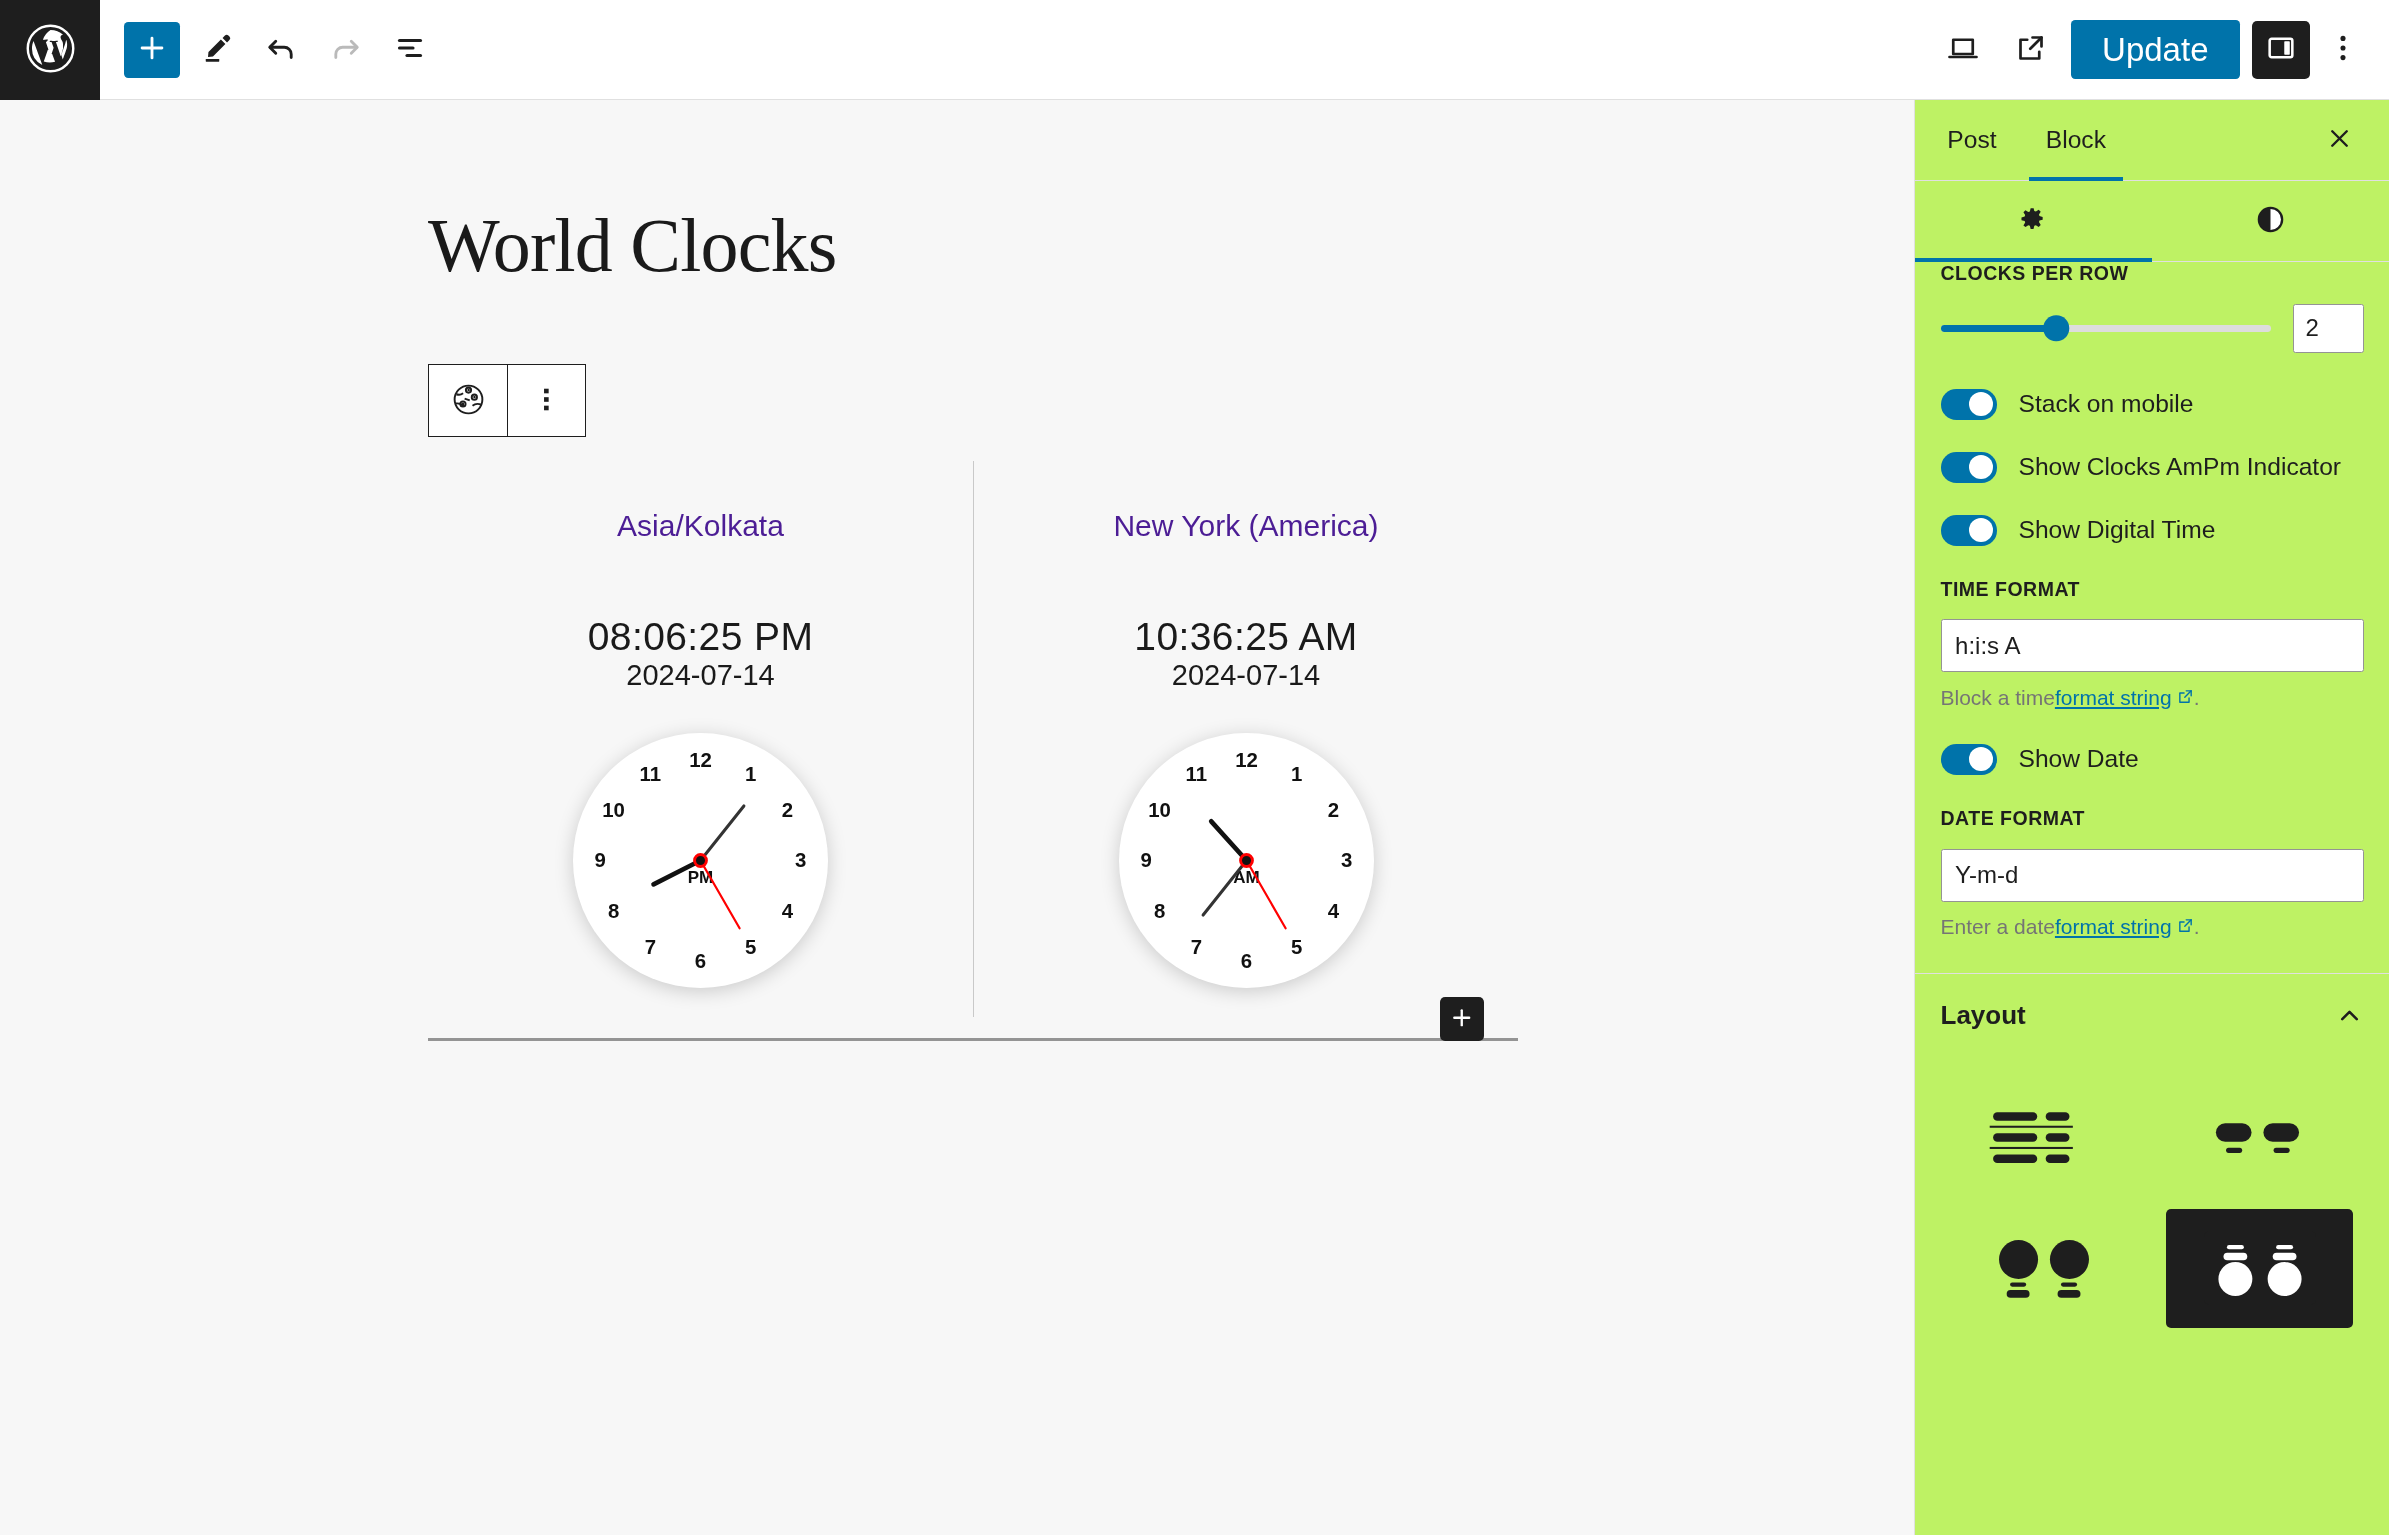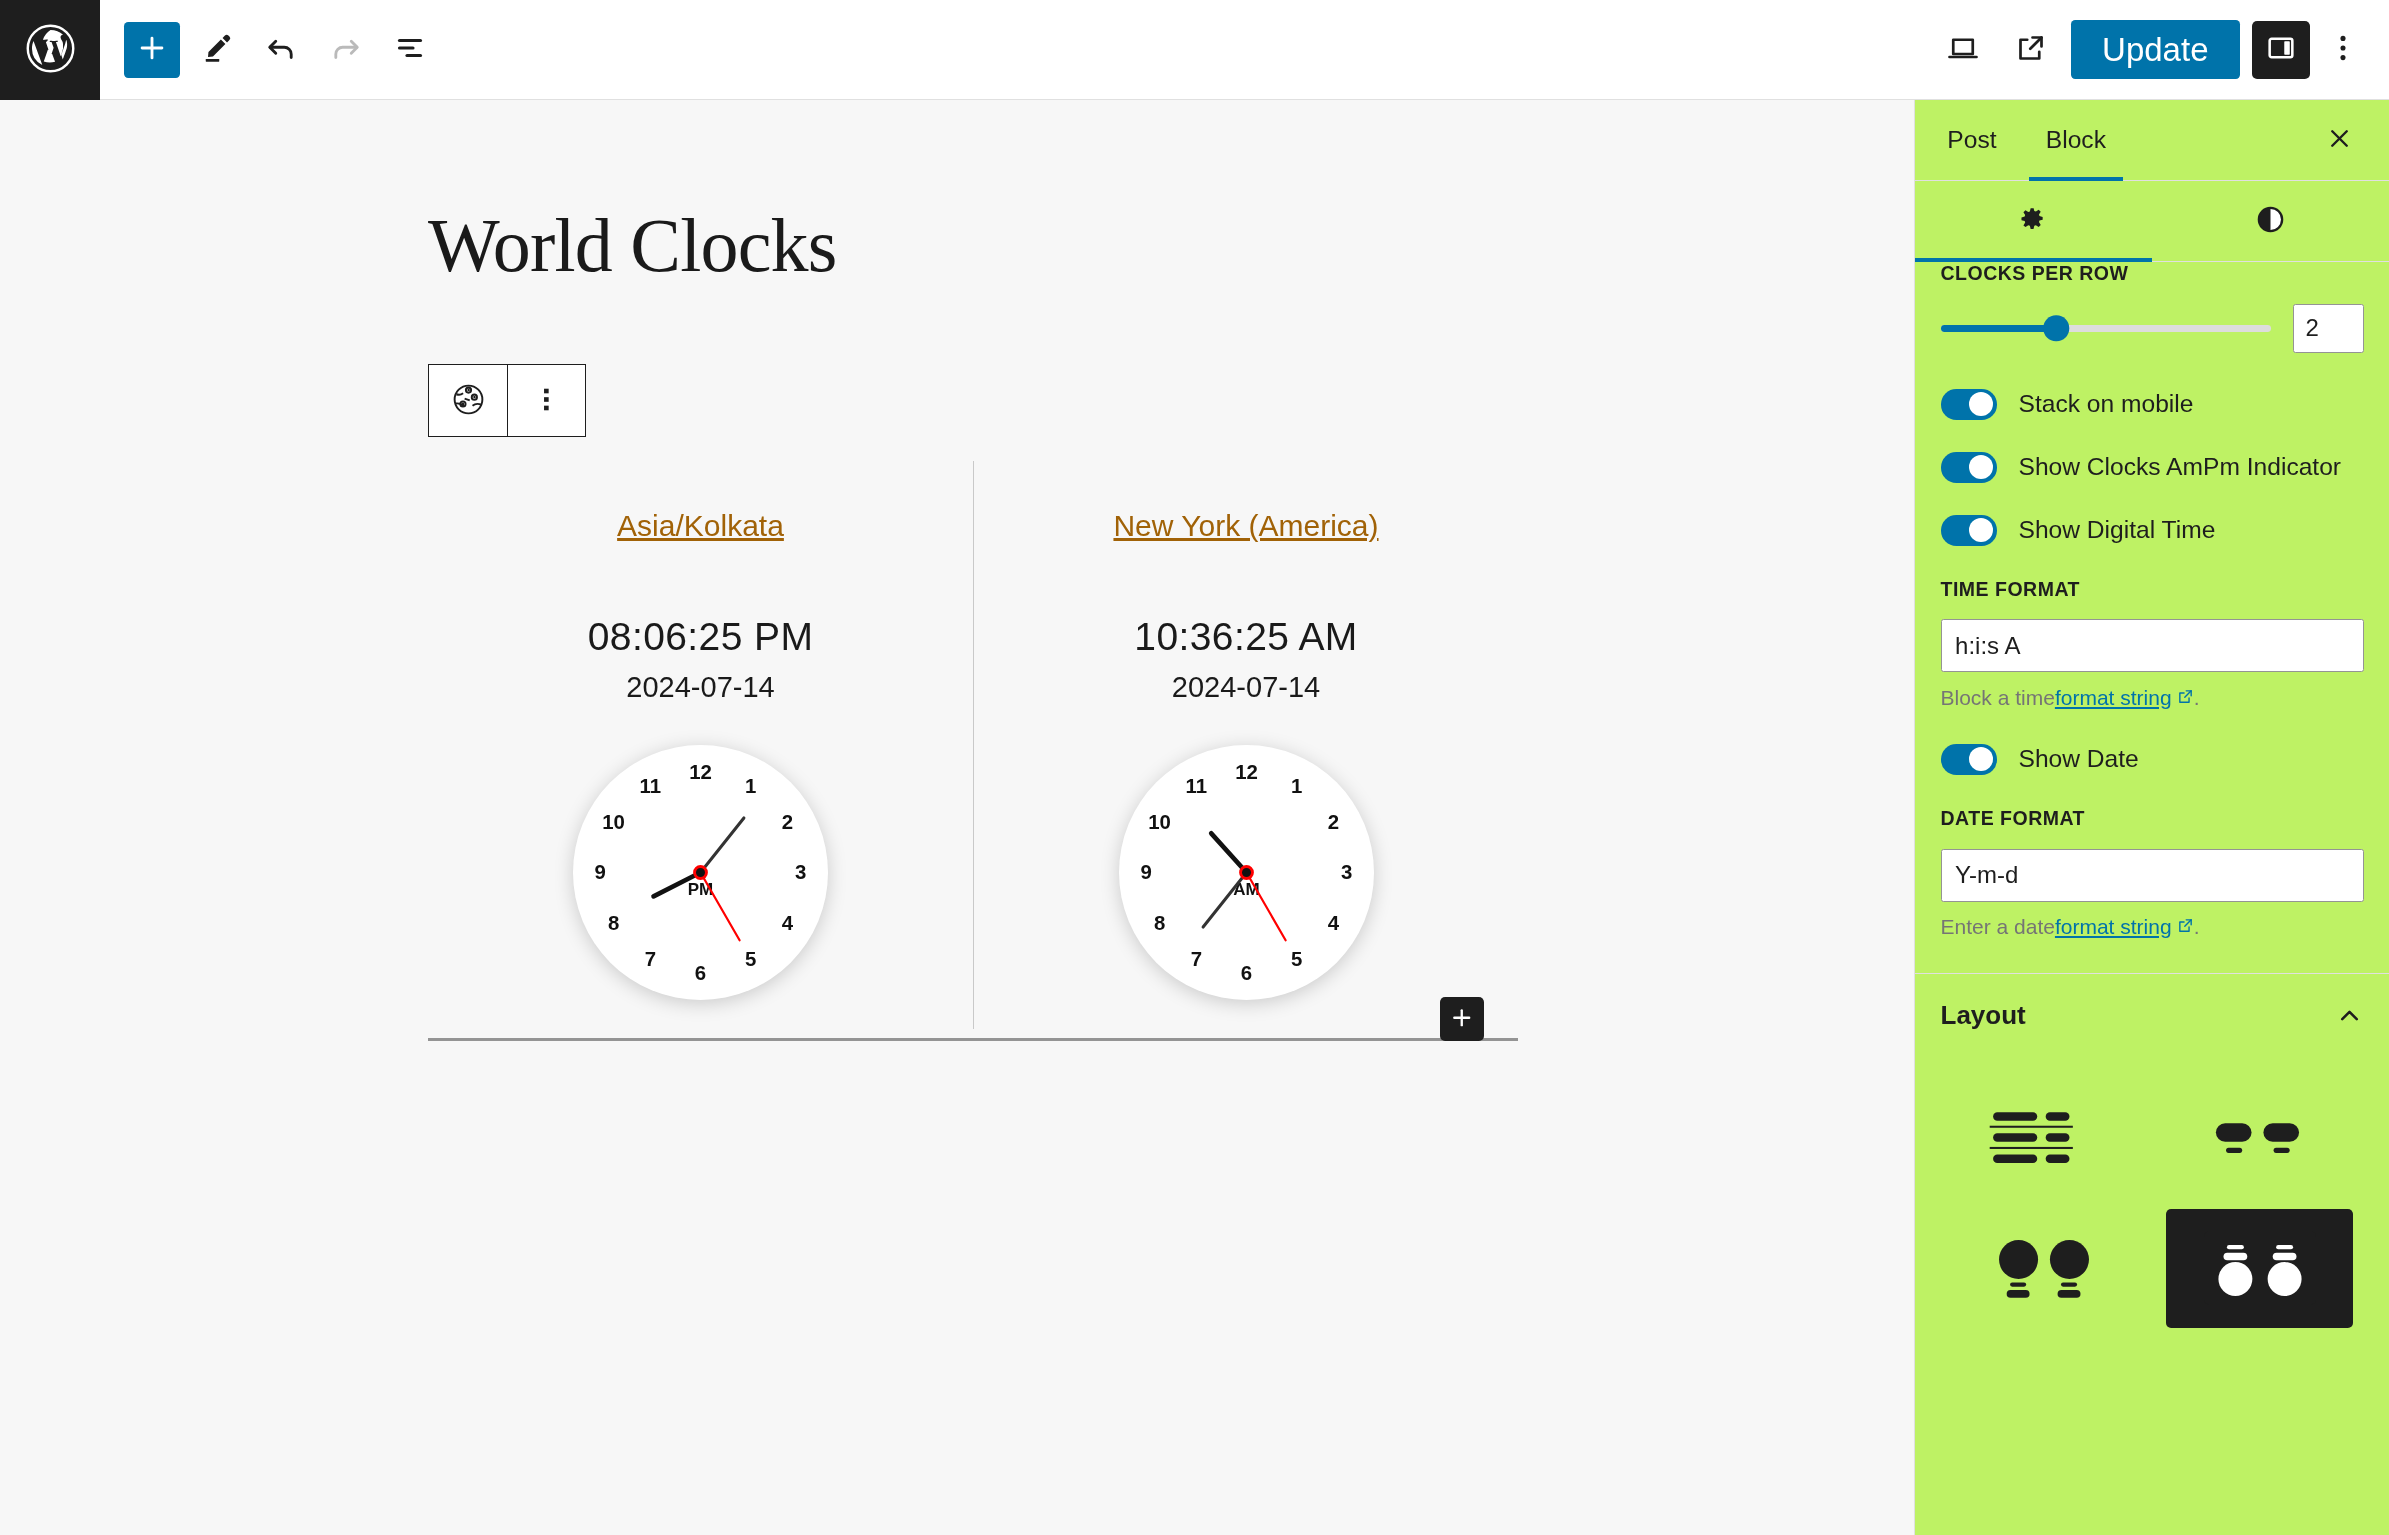--- a/index.html
+++ b/index.html
@@ -98,29 +98,28 @@
   
   #clocks-block { position: absolute; left: 428px; top: 361px; width: 1090px; }
   #clocks-row { display: flex; position: relative; }
   .clock-col {
     width: 50%;
     display: flex; flex-direction: column; align-items: center;
     padding-bottom: 29px;
   }
   .clock-col + .clock-col { border-left: 1.7px solid #c9c9c9; }
   .tz-label {
-    font-size: 30px; color: #a16207; margin-top: 48px;
+    font-size: 30px; color: #4c1d95; margin-top: 48px;
     font-family: "Liberation Sans", sans-serif;
-    text-decoration: underline;
   }
   .digital-time {
     font-size: 39px; color: #1a1a1a; margin-top: 72px;
     letter-spacing: 0.4px;
   }
-  .digital-date { font-size: 29px; color: #1a1a1a; margin-top: 12px; }
+  .digital-date { font-size: 29px; color: #1a1a1a; }
 
   .analog-wrap { margin-top: 41px; width: 255px; height: 255px; position: relative; }
   .analog-face {
     position: absolute; inset: 0;
     border-radius: 50%;
     background: #ffffff;
     box-shadow: 0 3.4px 18.7px rgba(0,0,0,.18);
   }
   .analog-wrap svg { position: absolute; inset: 0; width: 255px; height: 255px; }
   .num {

